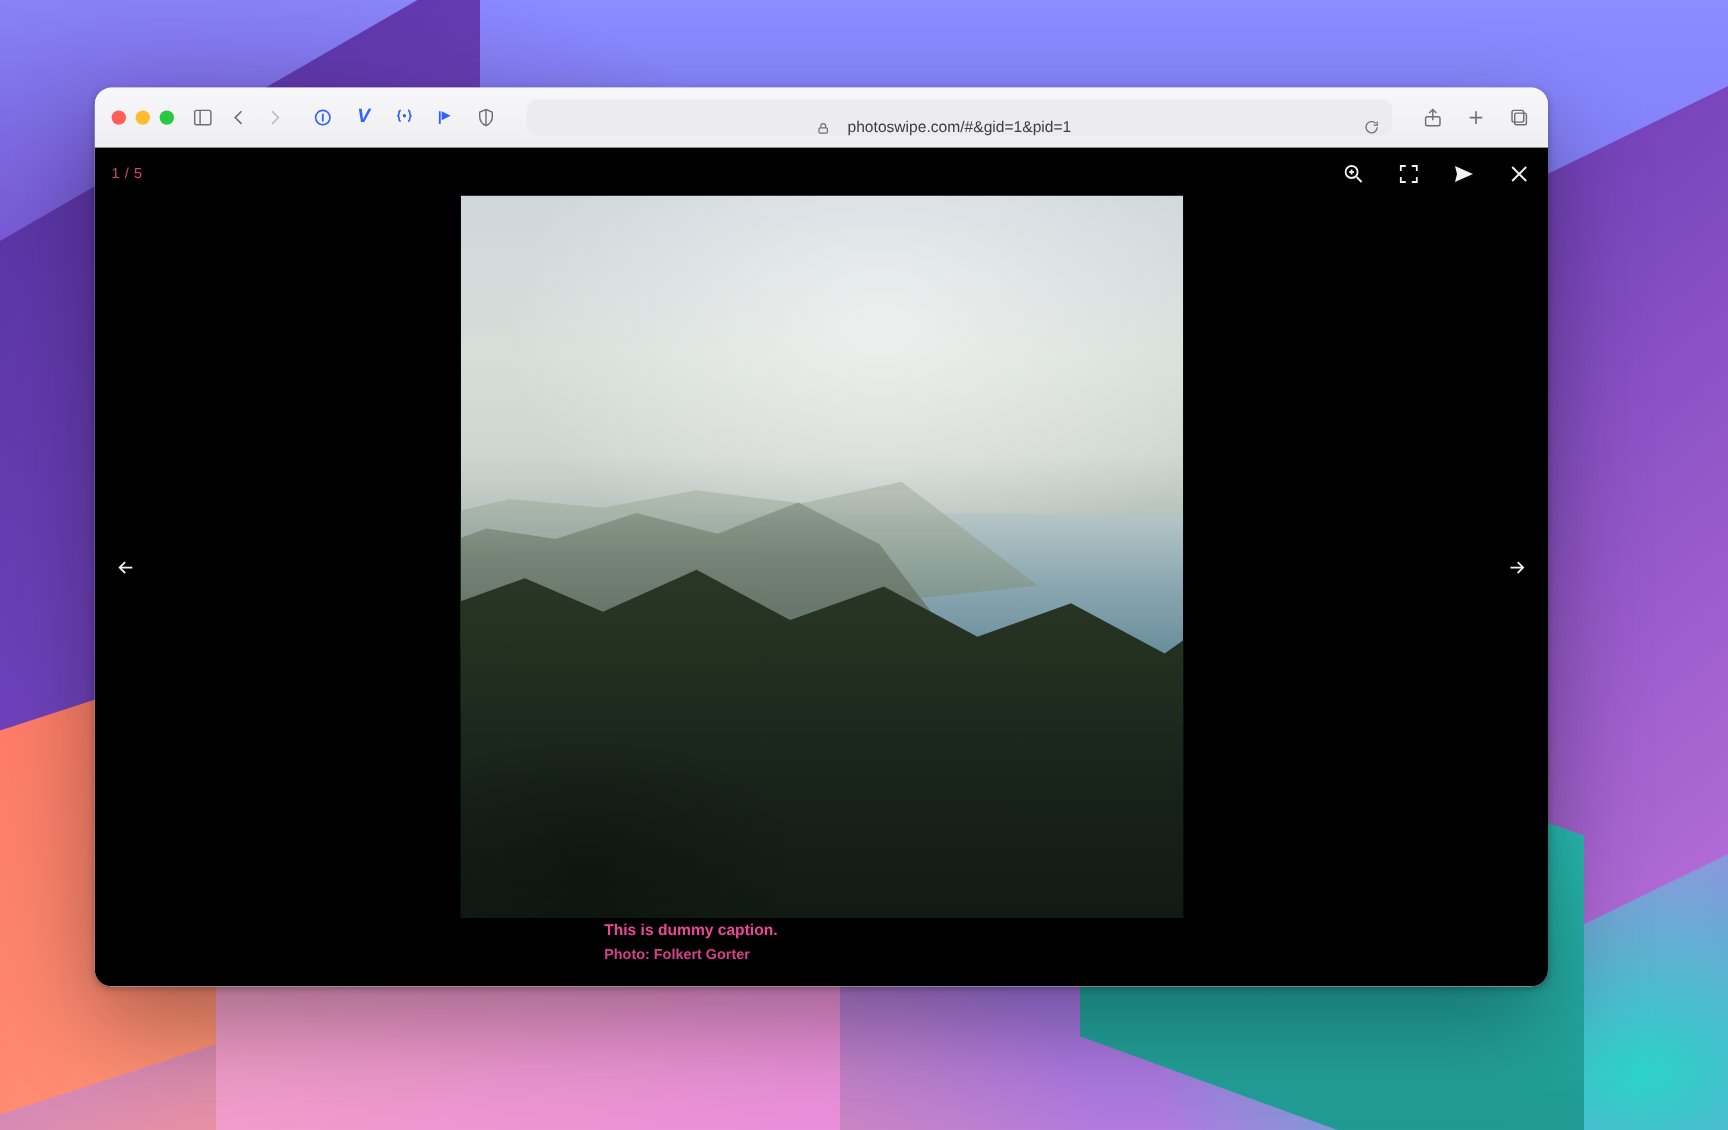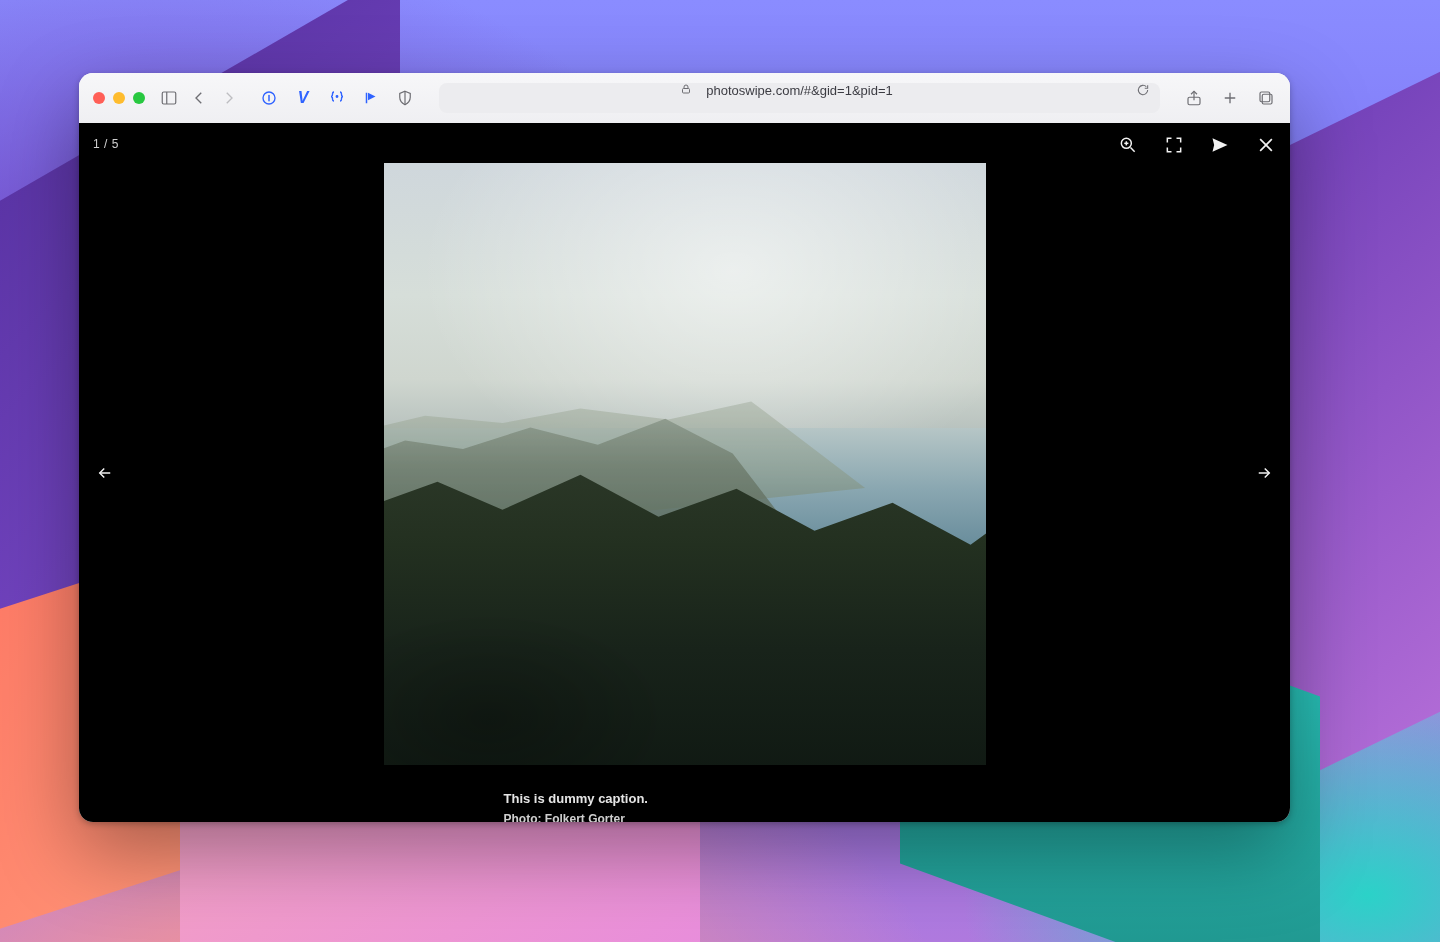--- a/index.html
+++ b/index.html
@@ -64,39 +64,39 @@
     color:#6e6e73;
   }
   .tb-icon.accent { color:#2f63ff; }
   .tb-icon svg { width:18px; height:18px; display:block; }
 
   .nav-group { display:flex; align-items:center; gap:10px; }
   .ext-group { display:flex; align-items:center; gap:14px; margin-left:6px; }
 
   .addr {
     flex: 1;
-    display:flex; align-items:flex-start; justify-content:center;
+    display:flex; align-items:flex-end; justify-content:center;
     height:30px;
     margin: 0 10px;
     background:#ececef;
     border-radius:8px;
     position:relative;
     color:#3c3c43;
     font-size:13px;
   }
   .addr .lock { position:absolute; left:calc(50% - 120px); display:flex; align-items:center; color:#6e6e73; }
   .addr .refresh { position:absolute; right:10px; display:flex; color:#6e6e73; }
   .right-tools { display:flex; gap:16px; }
 
   
   .viewer {
     position:absolute;
     left:0; right:0; top:50px; bottom:0;
     background:#000;
-    color:#e5e5e5;
+    color:#ec4899;
   }
   .counter {
     position:absolute; left:14px; top:14px;
     font-size:12px; letter-spacing:.5px; opacity:.9;
   }
   .tools {
     position:absolute; right:10px; top:8px;
     display:flex; align-items:center; gap:18px;
   }
   .tools .ibtn { width:28px; height:28px; display:flex; align-items:center; justify-content:center;
@@ -163,21 +163,21 @@
   .foam {
     position:absolute; left:40%; top:56%; width:40%; height:16%;
     background:
       radial-gradient(120px 14px at 20% 60%, rgba(240,248,248,.55), transparent 70%),
       radial-gradient(160px 16px at 58% 48%, rgba(240,248,248,.45), transparent 70%);
     mix-blend-mode: screen; opacity:.6;
   }
 
   .caption {
     position:absolute; left:50%; transform:translateX(-50%);
-    top:668px; width:602px;
+    top:644px; width:602px;
     text-align:left; padding-left:120px; box-sizing:border-box;
   }
   .caption .line1 { font-size:13px; font-weight:600; margin-bottom:6px; }
   .caption .line2 { font-size:12px; opacity:.9;font-weight:bold; }
 
 </style>
 </head>
 <body>
 
 <div class="wallpaper">

